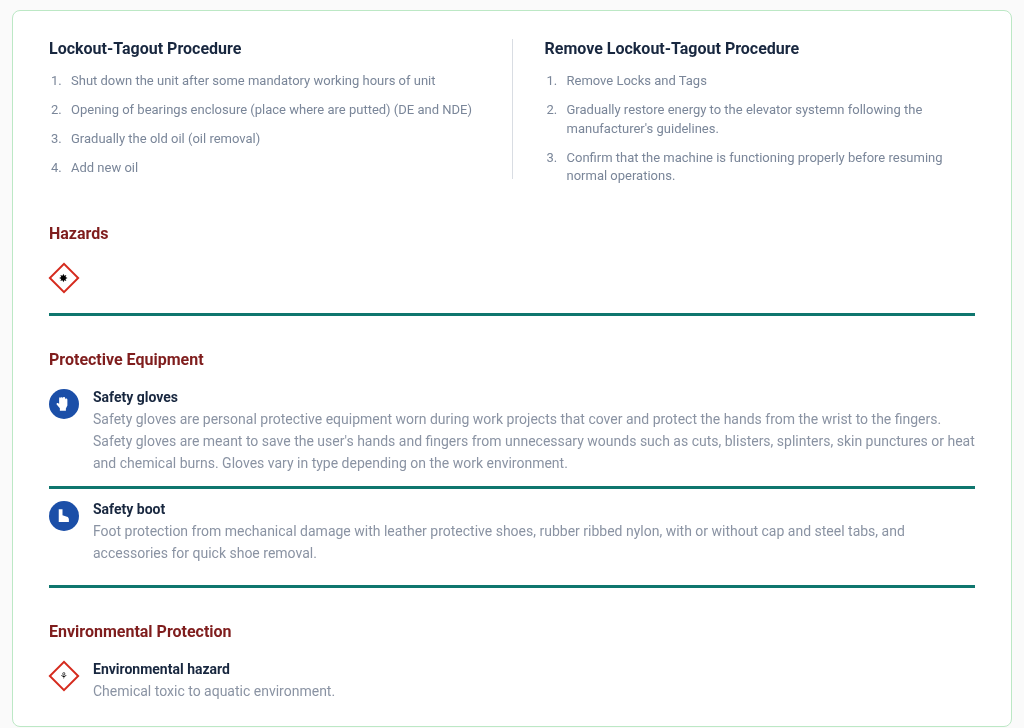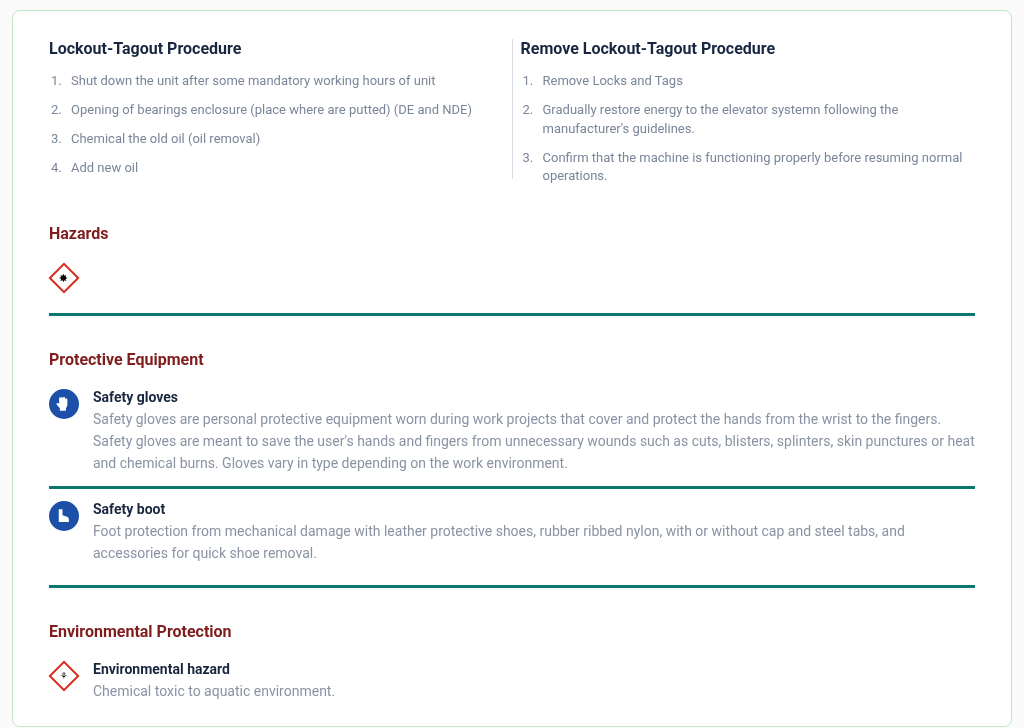--- a/index.html
+++ b/index.html
@@ -12,21 +12,21 @@
     width: 1000px;
     background: #fff;
     border: 1px solid #bce8c5;
     border-radius: 8px;
     padding: 28px 36px 24px 36px;
     margin: 0 auto;
   }
   .two-col {
     display: grid;
     grid-template-columns: 1fr 1px 1fr;
-    gap: 8px;
+    gap: 32px;
     margin-bottom: 28px;
   }
   .divider { background: #d9dde3; height: 140px; }
   .col-title {
     font-size: 16px;
     font-weight: 700;
     color: #18273f;
     margin-bottom: 14px;
   }
   ol.steps {
@@ -113,21 +113,21 @@
 <body>
 
 <div class="page">
 
   <div class="two-col">
     <div>
       <div class="col-title">Lockout-Tagout Procedure</div>
       <ol class="steps">
         <li>Shut down the unit after some mandatory working hours of unit</li>
         <li>Opening of bearings enclosure (place where are putted) (DE and NDE)</li>
-        <li>Chemical the old oil (oil removal)</li>
+        <li>Gradually the old oil (oil removal)</li>
         <li>Add new oil</li>
       </ol>
     </div>
     <div class="divider"></div>
     <div>
       <div class="col-title">Remove Lockout-Tagout Procedure</div>
       <ol class="steps">
         <li>Remove Locks and Tags</li>
         <li>Gradually restore energy to the elevator systemn following the manufacturer's guidelines.</li>
         <li>Confirm that the machine is functioning properly  before resuming normal operations.</li>

